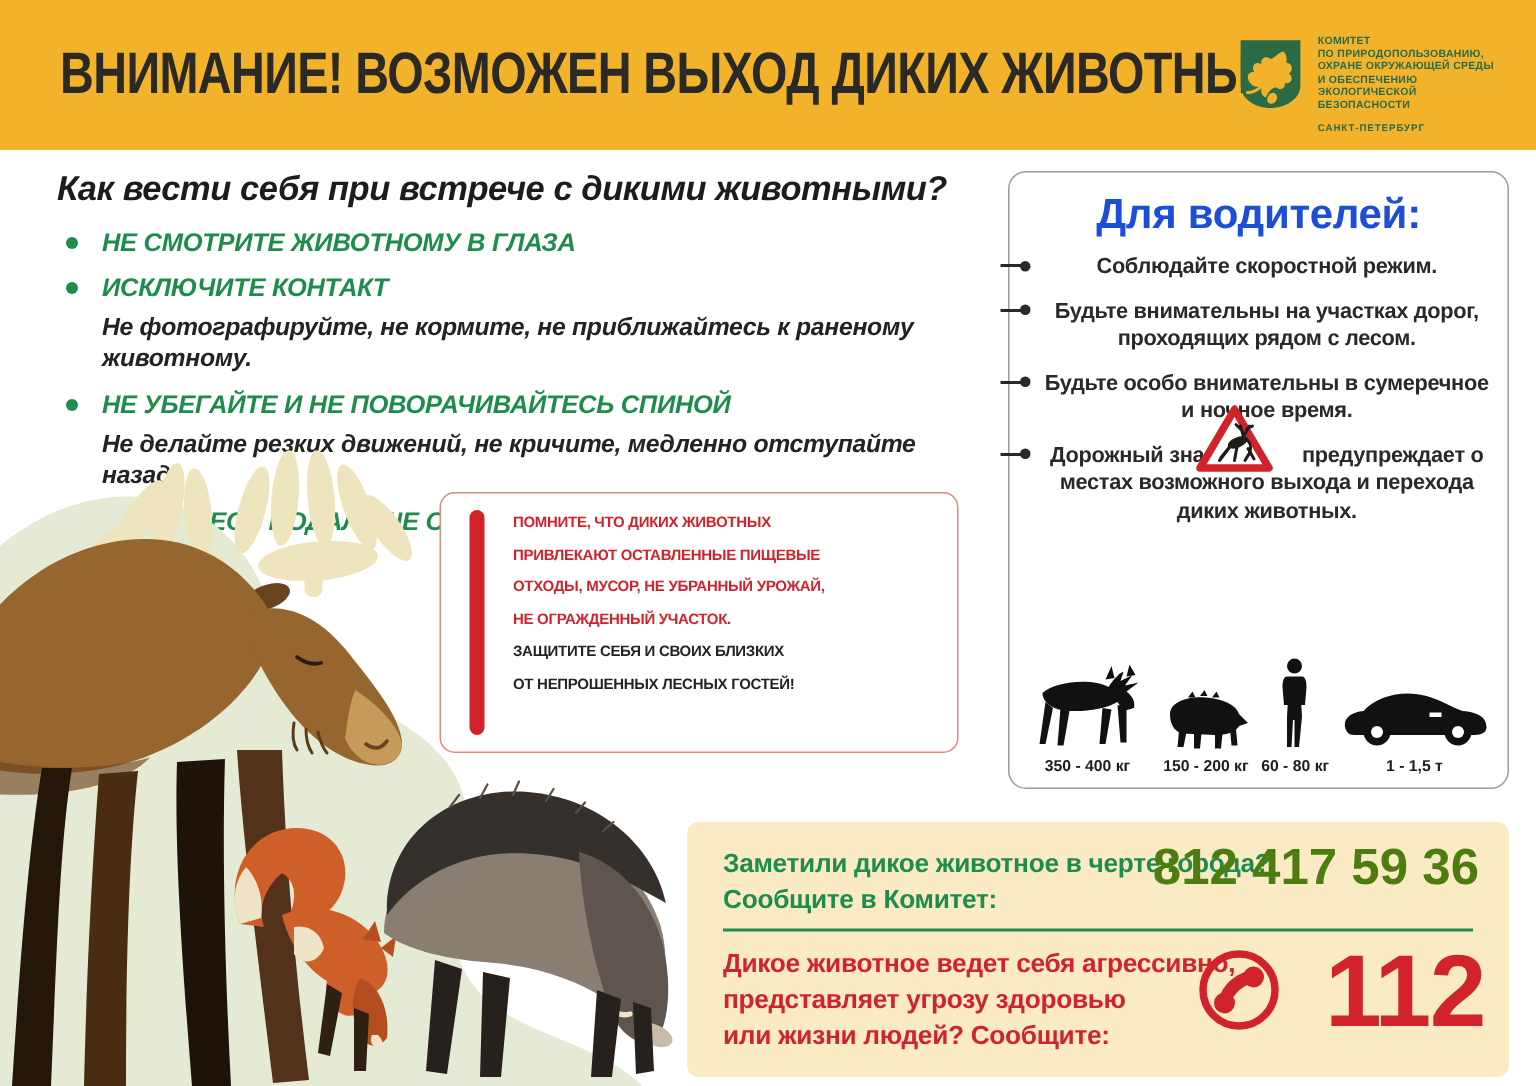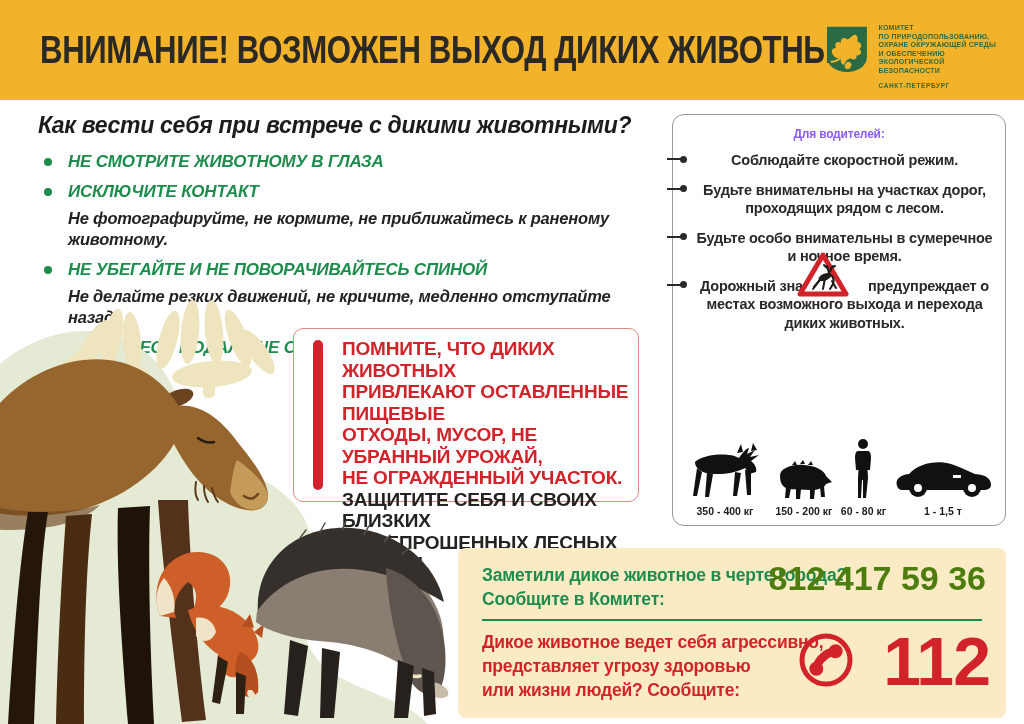--- a/index.html
+++ b/index.html
@@ -24,29 +24,29 @@
   .advice-list{list-style:none;margin:0;padding:0;}
   .advice-item{position:relative;padding-left:30px;margin-bottom:9px;}
   .advice-title{color:#1E8C4D;font-weight:700;font-size:17px;letter-spacing:-0.2px;line-height:21px;}
   .advice-note{color:#242320;font-weight:600;font-size:16.5px;letter-spacing:-0.2px;line-height:21px;margin-top:6px;}
   .advice-item .dot{position:absolute;left:6px;top:7px;width:8px;height:8px;border-radius:50%;background:#1E8C4D;}
 
   
   .reminder{position:absolute;left:293px;top:328px;width:344px;height:172px;background:#fff;
           border:1.5px solid #E08A80;border-radius:10px;z-index:1;}
   .reminder-bar{position:absolute;left:19px;top:11px;bottom:11px;width:10px;border-radius:5px;background:#D2232A;}
-  .reminder-text{position:absolute;left:48px;top:9px;right:8px;font-size:19px;font-weight:700;
+  .reminder-text{position:absolute;left:48px;top:9px;right:8px;font-size:10px;font-weight:700;
           letter-spacing:-0.2px;line-height:21.5px;}
   .reminder-red{color:#D2232A;white-space:pre-line;}
   .reminder-black{color:#242320;white-space:pre-line;}
 
   
   .drivers{position:absolute;left:672px;top:114px;width:334px;height:412px;background:#fff;
           border:1.5px solid #9A9A9A;border-radius:12px;box-sizing:border-box;z-index:2;}
-  .drivers-h{text-align:center;font-size:12px;font-weight:700;color:#8b5cf6;margin:12px 0 10px 0;letter-spacing:-0.2px;}
+  .drivers-h{text-align:center;font-size:28px;font-weight:700;color:#1d4ed8;margin:12px 0 10px 0;letter-spacing:-0.2px;}
   .drivers-list{list-style:none;margin:0;padding:0;}
   .drivers-list li{position:relative;margin:0 12px 11px 23px;font-size:14.5px;font-weight:700;
           color:#2A2927;line-height:18.5px;letter-spacing:-0.2px;text-align:center;}
   .dash-dot{position:absolute;left:-29px;top:7px;width:15px;height:2px;background:#2A2927;}
   .dash-dot::after{content:'';position:absolute;right:-5px;top:-2.5px;width:7px;height:7px;border-radius:50%;background:#2A2927;}
   .sign-spacer{display:inline-block;width:58px;height:1px;}
   .road-sign{position:absolute;left:100px;top:-26px;width:54px;height:47px;}
 
   .weights-row{position:absolute;left:10px;right:10px;bottom:8px;display:flex;align-items:flex-end;justify-content:space-between;}
   .weight-item{display:flex;flex-direction:column;align-items:center;justify-content:space-between;}

